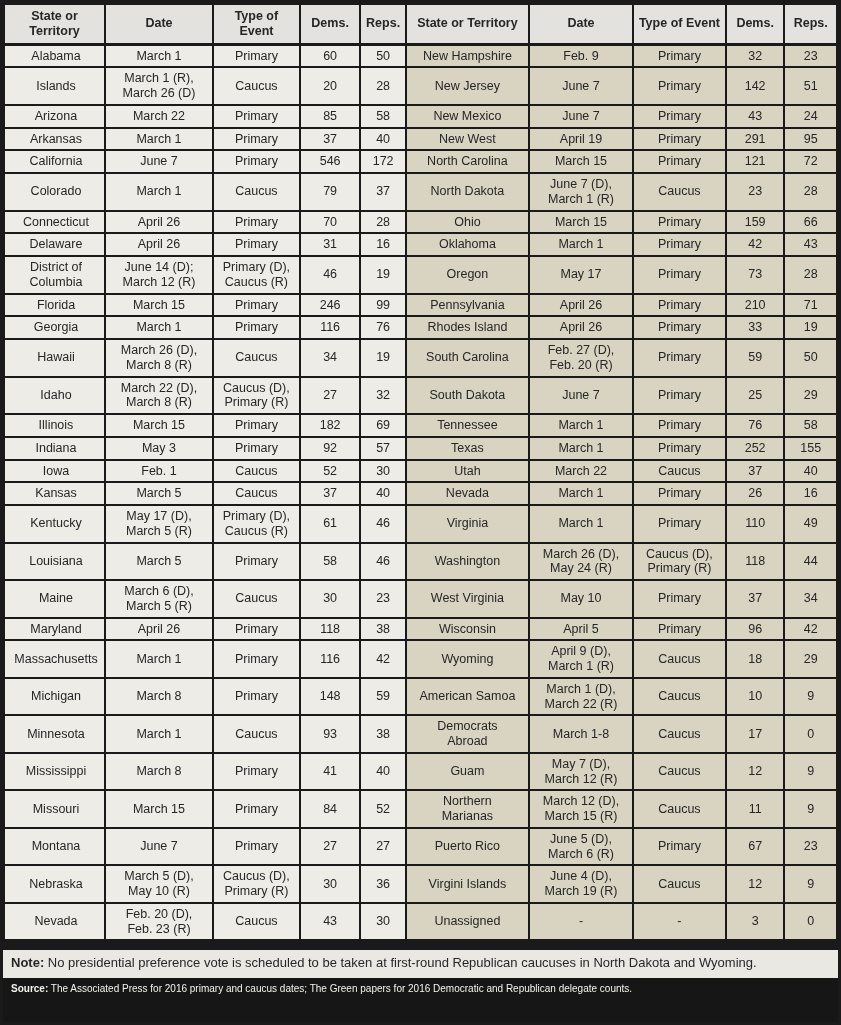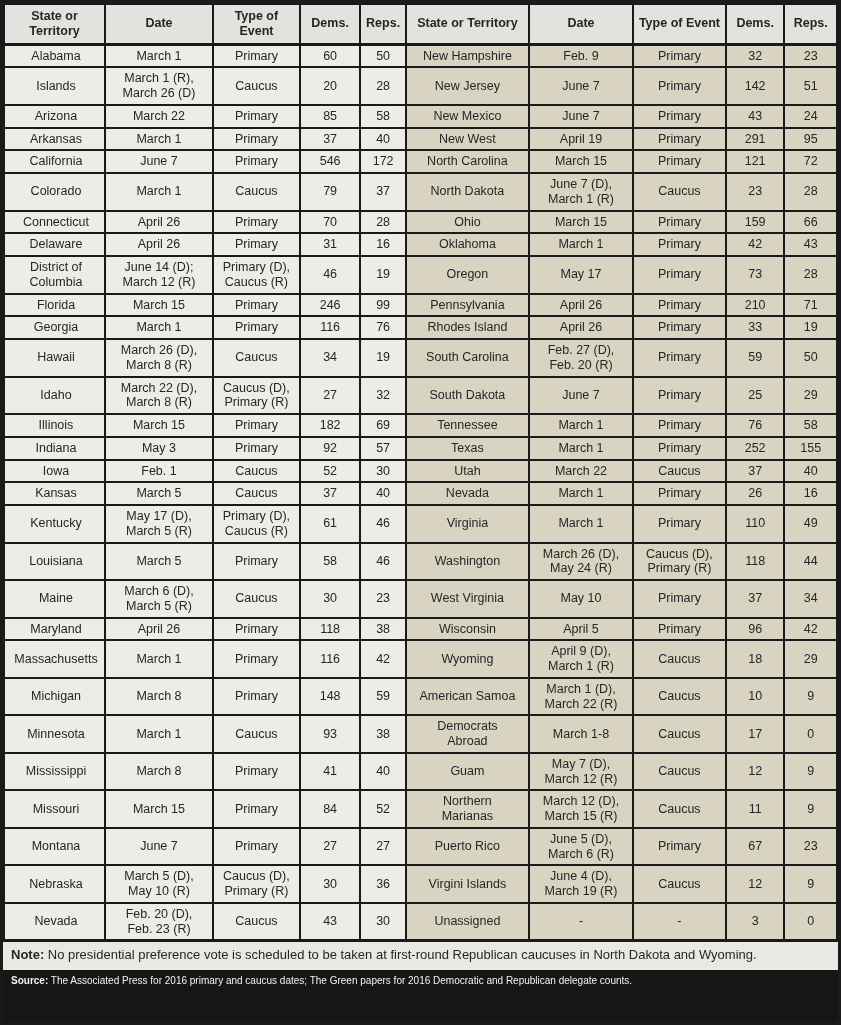--- a/index.html
+++ b/index.html
@@ -52,20 +52,21 @@
   table.delegates td.right { background: var(--right-bg); }
   table.delegates td.left.state { text-align: center; padding-left: 6px; }
   th.mid, td.mid { border-left-width: 5px; }
   th.statecol { text-align: left; padding-left: 6px; }
   .note-row {
     background: var(--note-bg);
     border-top: 1px solid var(--line);
     padding: 5px 20px 6px 8px;
     font-size: 13px;
     line-height: 1.25;
+    margin-top: 8px;
   }
   .source-row {
     background: var(--source-bg);
     color: var(--source-text);
     padding: 5px 8px 7px 8px;
     font-size: 10px;
     line-height: 1.25;
     flex: 1;
   }
   .note-row b, .source-row b { font-weight: bold; }

